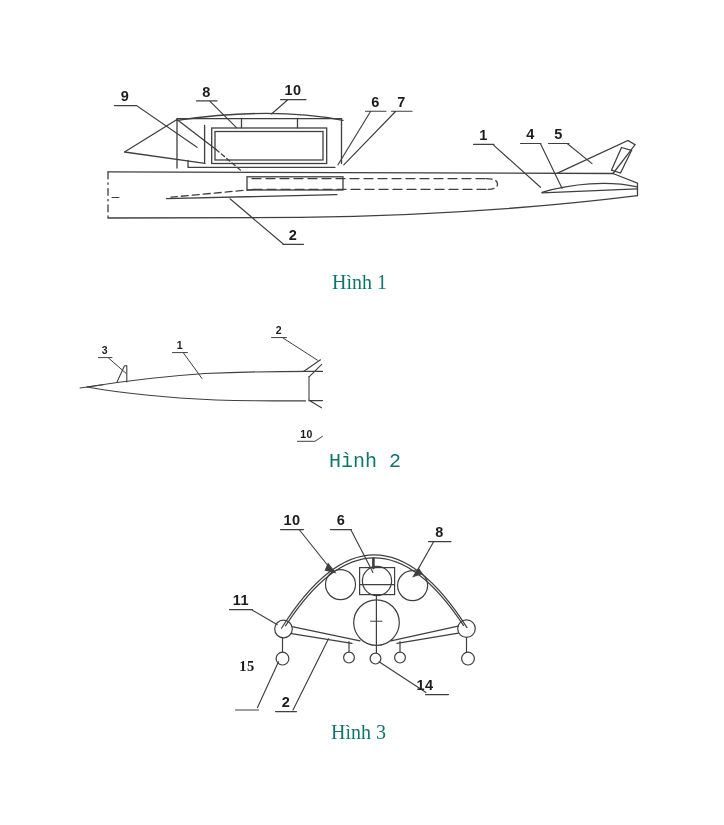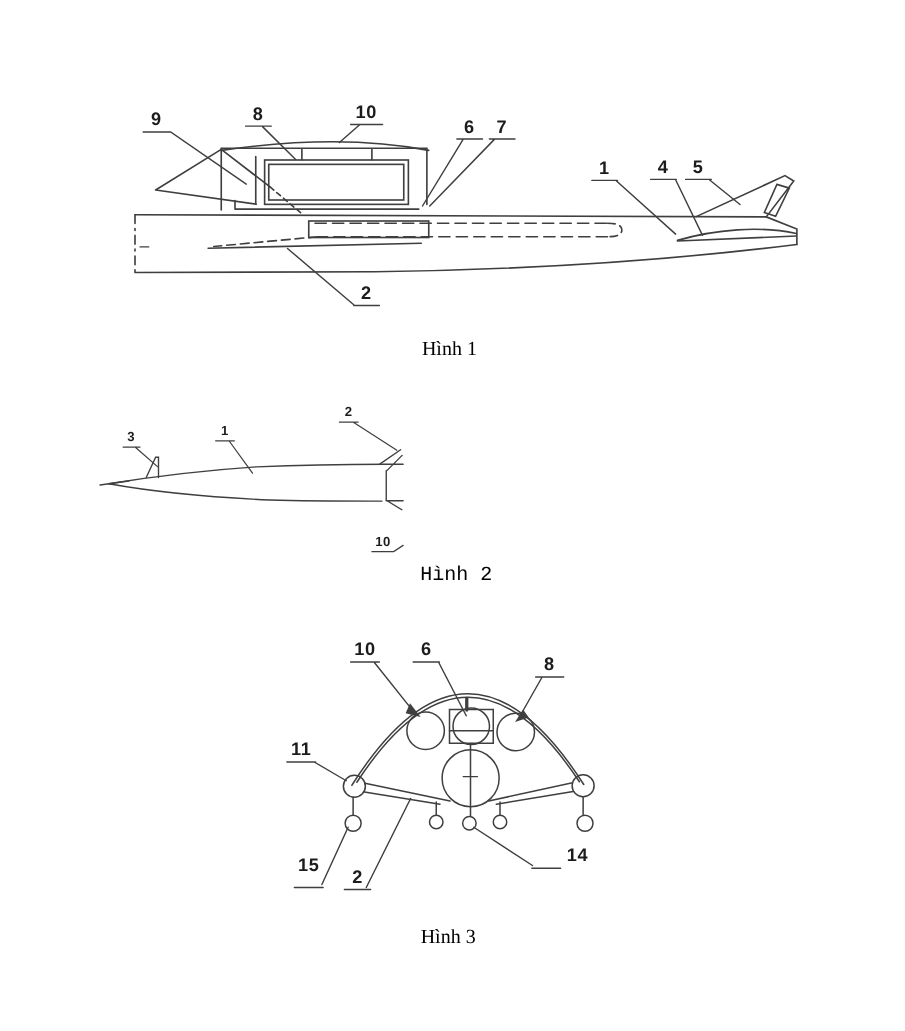--- a/index.html
+++ b/index.html
@@ -4,22 +4,22 @@
 <style>
   html,body{margin:0;padding:0;background:#ffffff;}
   .page{position:relative;width:724px;height:825px;background:#ffffff;overflow:hidden;
         font-family:"Liberation Sans",sans-serif;}
   svg{position:absolute;left:0;top:0;}
   .lbl{position:absolute;transform:translateX(-50%);color:#1c1c1c;
        font-family:"Liberation Sans",sans-serif;font-weight:bold;line-height:1;
        letter-spacing:0.5px;white-space:nowrap;}
   .lbl-lg{font-size:14.5px;}
   .lbl-sm{font-size:10.5px;}
-  .cap{position:absolute;transform:translateX(-50%);color:#000000;
-       font-family:"Liberation Serif",serif;font-size:16px;line-height:1;white-space:nowrap;}
+  .cap{position:absolute;transform:translateX(-50%);color:#0f766e;
+       font-family:"Liberation Serif",serif;font-size:20px;line-height:1;white-space:nowrap;}
 </style>
 </head>
 <body>
 
 <div class="page">
 
   <svg width="724" height="825" viewBox="0 0 724 825" fill="none" stroke="#3f3f3f" stroke-width="1.3" stroke-linecap="round">
 
     <g>
       <path d="M108,171.8 L613,173.5"></path>
@@ -128,21 +128,21 @@
 
   <span class="lbl lbl-sm" style="left:105px;top:345px;">3</span>
   <span class="lbl lbl-sm" style="left:180px;top:340px;">1</span>
   <span class="lbl lbl-sm" style="left:279px;top:325px;">2</span>
   <span class="lbl lbl-sm" style="left:306.5px;top:428.5px;">10</span>
 
   <span class="lbl lbl-lg" style="left:292px;top:513px;">10</span>
   <span class="lbl lbl-lg" style="left:341px;top:513px;">6</span>
   <span class="lbl lbl-lg" style="left:439.5px;top:525px;">8</span>
   <span class="lbl lbl-lg" style="left:241px;top:593px;text-align:center;">11</span>
-  <span class="lbl lbl-lg" style="left:247px;top:686px;">15</span>
+  <span class="lbl lbl-lg" style="left:247px;top:659px;font-family:Liberation Serif, serif;">15</span>
   <span class="lbl lbl-lg" style="left:286px;top:695px;">2</span>
-  <span class="lbl lbl-lg" style="left:462px;top:678px;">14</span>
+  <span class="lbl lbl-lg" style="left:425px;top:678px;">14</span>
 
   <div class="cap" style="left:359.5px;top:272px;">Hình 1</div>
   <div class="cap" style="left:365px;top:452px;font-family:Liberation Mono, monospace;">Hình 2</div>
-  <div class="cap" style="left:358.5px;top:742px;">Hình 3</div>
+  <div class="cap" style="left:358.5px;top:722px;">Hình 3</div>
 
 </div>
 
 </body></html>

